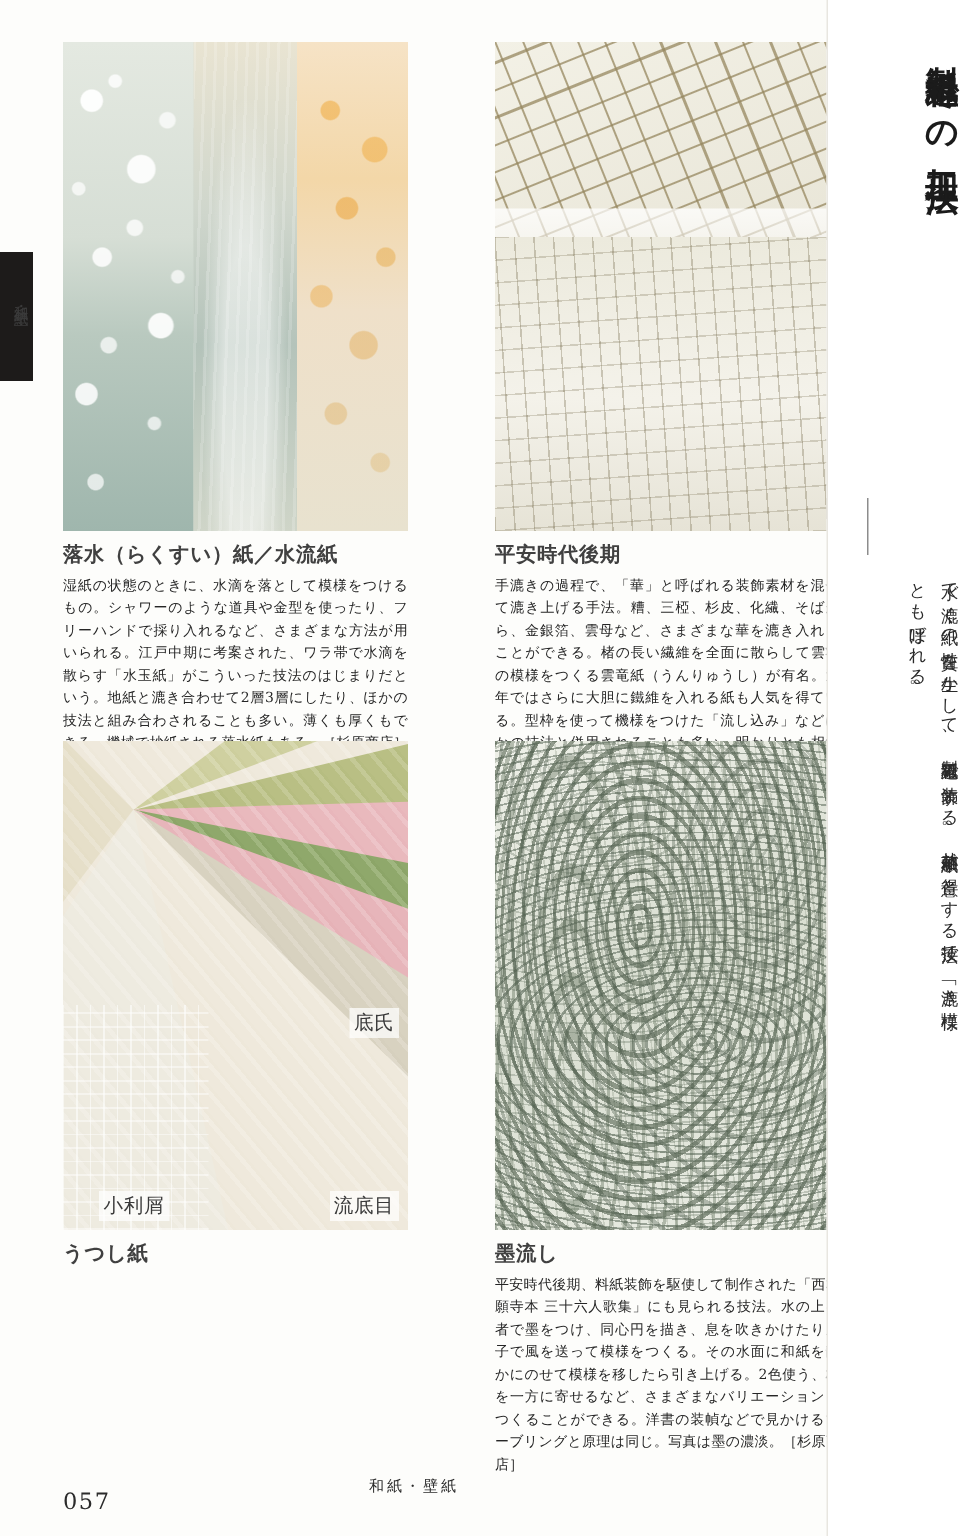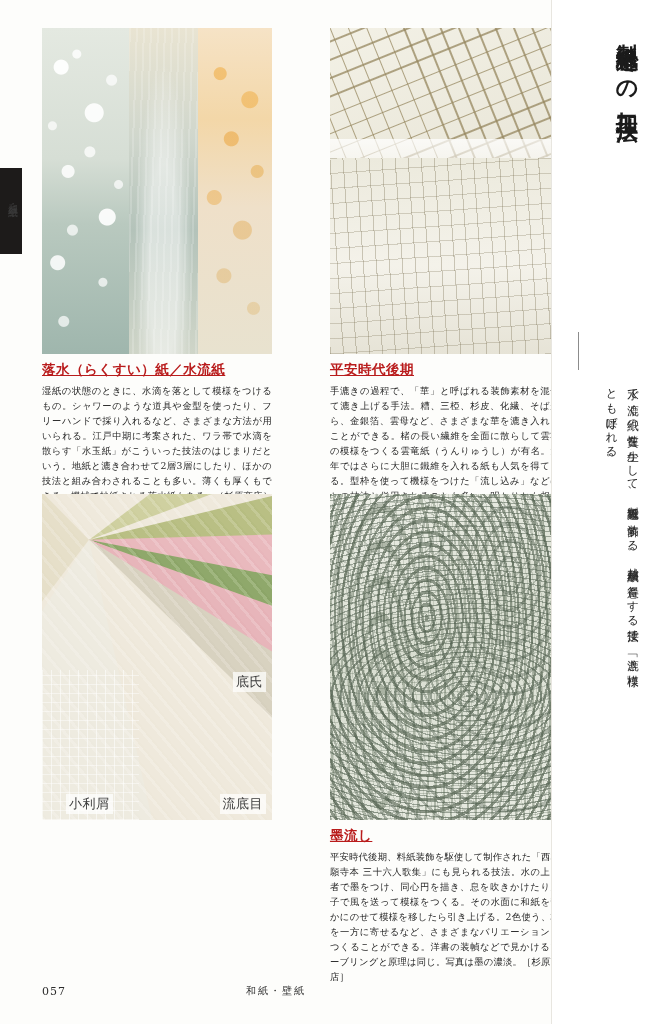--- a/index.html
+++ b/index.html
@@ -121,40 +121,39 @@
     padding: 1px 3px;
     letter-spacing: 0.5px;
   }
 
   h3.cap {
     font-family: "DejaVu Serif", "Liberation Serif", serif;
     font-size: 13.5px;
     font-weight: 700;
     margin: 7px 0 4px 0;
     letter-spacing: 0.5px;
-    color: #b91c1c;
-    text-decoration: underline;
+    color: #404040;
   }
   p.body {
     font-family: "DejaVu Serif", "Liberation Serif", serif;
     font-size: 9.3px;
     line-height: 1.62;
     margin: 0;
     text-align: justify;
     color: #262626;
     letter-spacing: 0.2px;
   }
 
   
   .folio {
     position: absolute;
     left: 42px;
-    bottom: 26px;
-    font-family: "DejaVu Serif", "Liberation Serif", serif;
-    font-size: 11px;
+    bottom: 14px;
+    font-family: "DejaVu Serif", "Liberation Serif", serif;
+    font-size: 15px;
     letter-spacing: 1px;
     color: #2b2b2b;
     text-align: center;
   }
   .footer-center {
     position: absolute;
     left: 0;
     right: 101px;
     bottom: 26px;
     text-align: center;
@@ -347,20 +346,21 @@
           <div class="ray s3"></div>
           <div class="ray s4"></div>
           <div class="ray s5"></div>
           <div class="ray s6"></div>
           <div class="grid"></div>
           <div class="emboss"></div>
           <span class="tag" style="left:24px; bottom:6px;">小利屑</span>
           <span class="tag" style="right:6px; bottom:6px;">流底目</span>
           <span class="tag" style="right:6px; top:178px;">底氏</span>
         </div>
+        <h3 class="cap">うつし紙</h3>
       </div>
 
       <div class="entry col-r">
         <div class="photo ph4"></div>
         <h3 class="cap">墨流し</h3>
         <p class="body">平安時代後期、料紙装飾を駆使して制作された「西本願寺本 三十六人歌集」にも見られる技法。水の上に者で墨をつけ、同心円を描き、息を吹きかけたり扇子で風を送って模様をつくる。その水面に和紙を静かにのせて模様を移したら引き上げる。2色使う、柄を一方に寄せるなど、さまざまなバリエーションをつくることができる。洋書の装幀などで見かけるマーブリングと原理は同じ。写真は墨の濃淡。［杉原商店］</p>
       </div>
 
     </div>
   </div>

